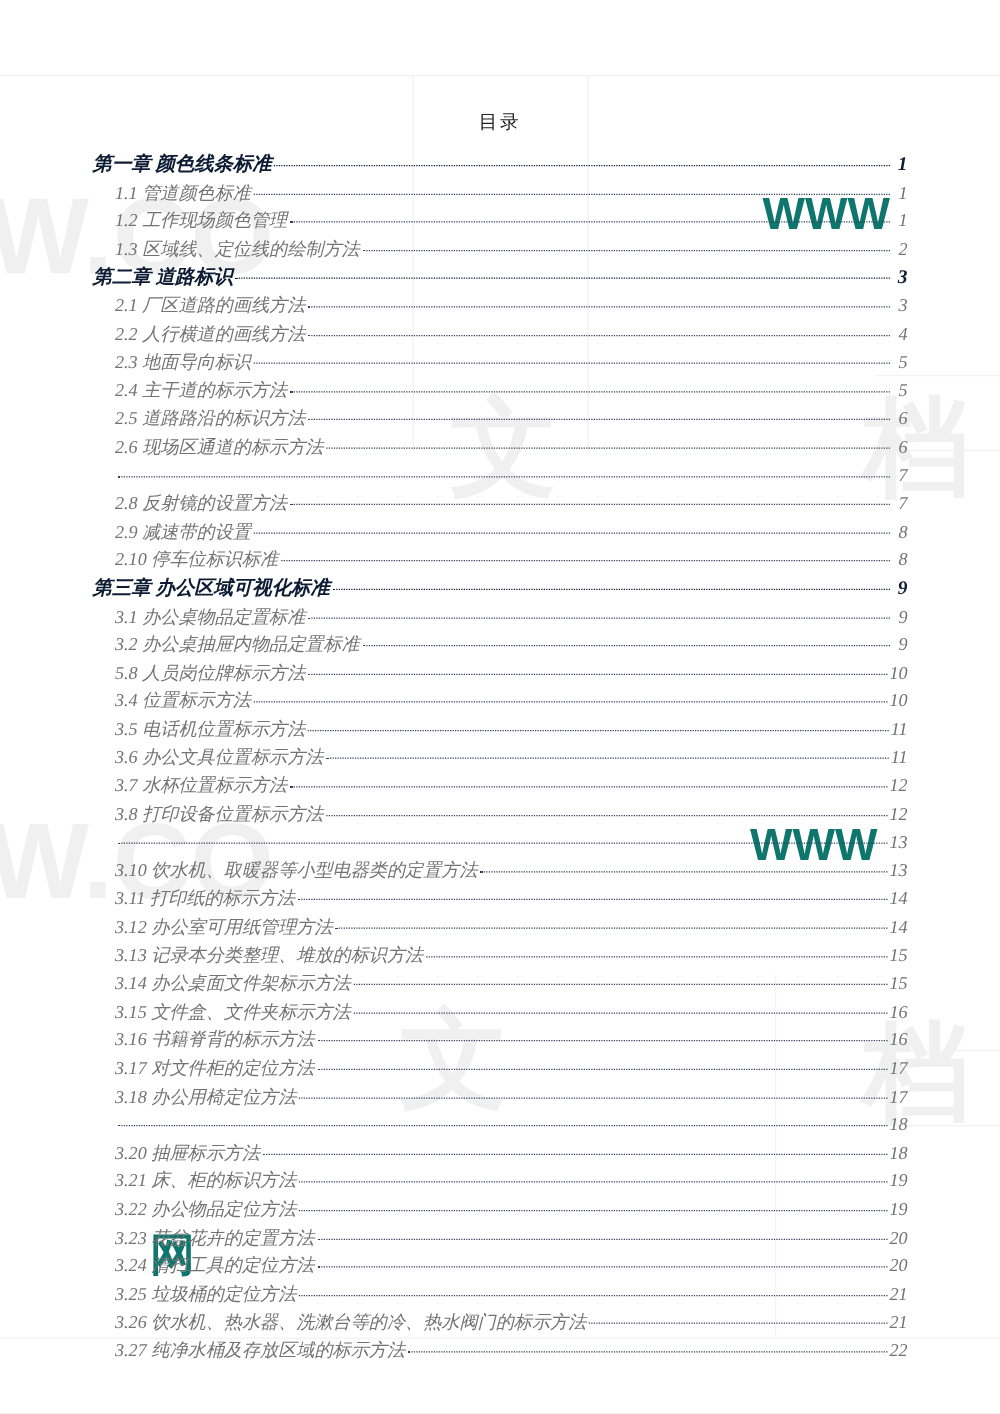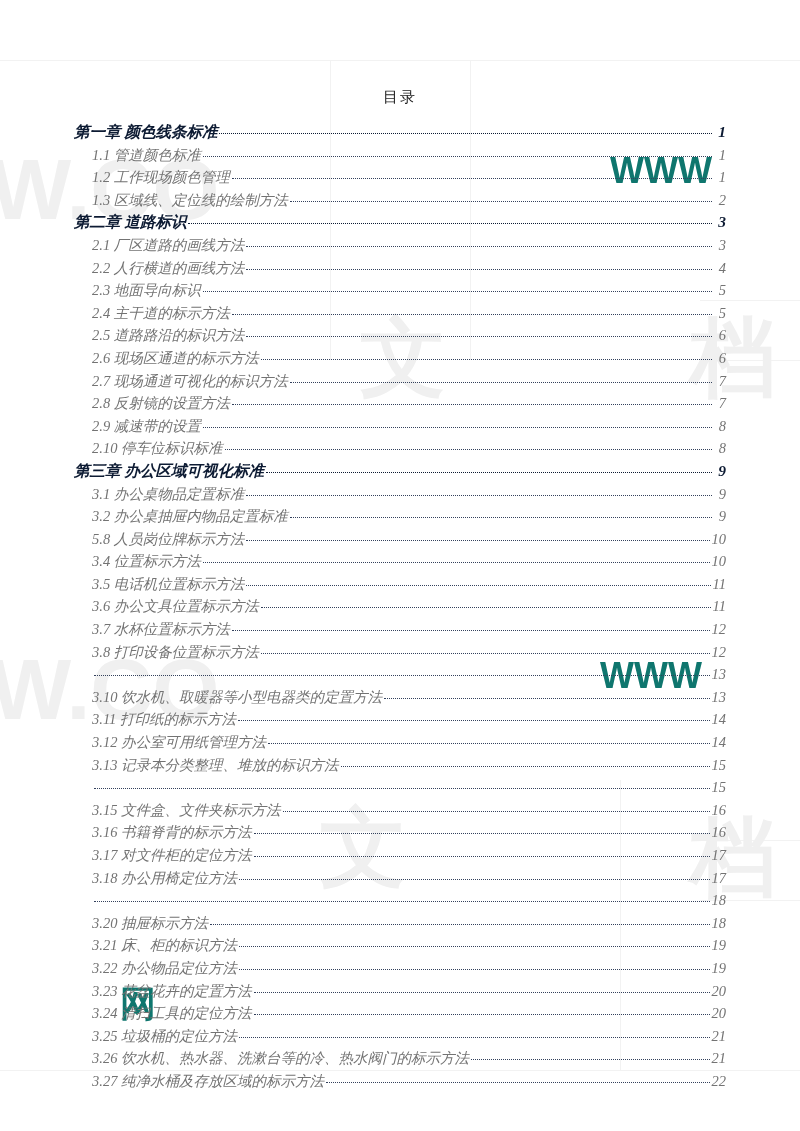--- a/index.html
+++ b/index.html
@@ -186,21 +186,20 @@
           <span class="toc-label">2.5 道路路沿的标识方法</span>
           <span class="toc-dots"></span>
           <span class="toc-page">6</span>
         </li>
         <li class="toc-row level2">
           <span class="toc-label">2.6 现场区通道的标示方法</span>
           <span class="toc-dots"></span>
           <span class="toc-page">6</span>
         </li>
         <li class="toc-row level2">
-          <span class="toc-label">2.7 现场通道可视化的标识方法</span>
           <span class="toc-dots"></span>
           <span class="toc-page">7</span>
         </li>
         <li class="toc-row level2">
           <span class="toc-label">2.8 反射镜的设置方法</span>
           <span class="toc-dots"></span>
           <span class="toc-page">7</span>
         </li>
         <li class="toc-row level2">
           <span class="toc-label">2.9 减速带的设置</span>
@@ -275,20 +274,21 @@
           <span class="toc-label">3.12 办公室可用纸管理方法</span>
           <span class="toc-dots"></span>
           <span class="toc-page">14</span>
         </li>
         <li class="toc-row level2">
           <span class="toc-label">3.13 记录本分类整理、堆放的标识方法</span>
           <span class="toc-dots"></span>
           <span class="toc-page">15</span>
         </li>
         <li class="toc-row level2">
+          <span class="toc-label">3.14 办公桌面文件架标示方法</span>
           <span class="toc-dots"></span>
           <span class="toc-page">15</span>
         </li>
         <li class="toc-row level2">
           <span class="toc-label">3.15 文件盒、文件夹标示方法</span>
           <span class="toc-dots"></span>
           <span class="toc-page">16</span>
         </li>
         <li class="toc-row level2">
           <span class="toc-label">3.16 书籍脊背的标示方法</span>

